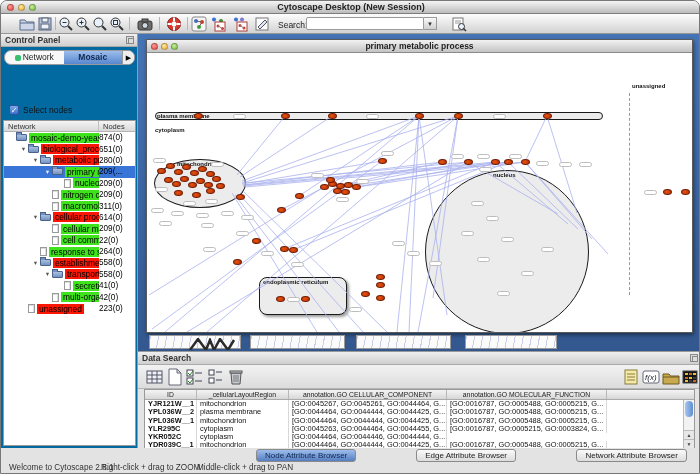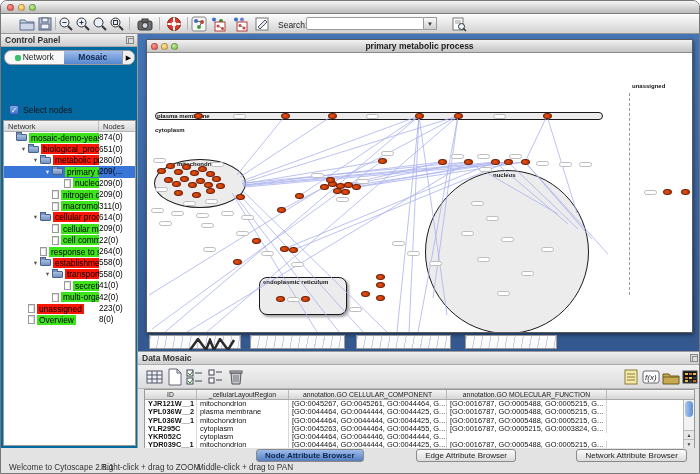--- a/index.html
+++ b/index.html
@@ -82,32 +82,33 @@
   .drow{display:flex;height:8.3px;}
   .dcell{font-size:7.4px;line-height:8.3px;color:#111;padding-left:3px;border-right:1px solid #d8d8d8;white-space:nowrap;overflow:hidden;flex:none;}
   .dcell.id{font-weight:bold;}
   .w0{width:52px;}.w1{width:92px;}.w2{width:158px;}.w3{width:160px;}.w4{flex:1 1 auto;border-right:none;}
   #dscroll{position:absolute;right:0;top:10px;bottom:0;width:11px;background:#f2f2f2;border-left:1px solid #bbb;}
   #dthumb{position:absolute;left:1px;top:1px;width:8px;height:16px;border-radius:4px;background:linear-gradient(90deg,#a9c6ef,#5c8ed2);}
   .sarrow{position:absolute;left:0;width:10px;height:9px;font-size:5px;text-align:center;line-height:9px;color:#444;background:#e7e7e7;border-top:1px solid #bbb;}
   
   #footer{position:absolute;left:0;top:447px;width:700px;height:27px;background:#e3e3e3;}
   .dtab{position:absolute;top:1px;height:13px;border:1px solid #8a8a8a;background:linear-gradient(#fafafa,#dcdcdc);font-size:8px;color:#222;line-height:11px;padding:0 8px;border-radius:3px;}
-  .dtab.sel{background:linear-gradient(#9cbcec,#567fc0);color:#0d2752;font-weight:bold;text-align:right;}
+  .dtab.sel{background:linear-gradient(#9cbcec,#567fc0);color:#0d2752;font-weight:normal;text-align:right;}
   .statustext{position:absolute;bottom:3px;font-size:8.2px;color:#333;}
 </style>
 </head>
 <body>
 
 <div id="win">
 
   <div id="titlebar">
     <span class="tl red"></span>
     <span class="tl yel"></span>
     <span class="tl grn"></span>
+    <div id="wintitle">Cytoscape Desktop (New Session)</div>
   </div>
 
   <div id="toolbar">
     <button class="tbtn" style="left:18px"><svg width="16" height="16">
           <path d="M1 4 h5 l1.5 2 H15 v8 H1 Z" fill="#cdd7e8" stroke="#5b6b8c"></path>
           <path d="M1 7 h14" stroke="#5b6b8c" fill="none"></path>
         </svg></button>
     <button class="tbtn" style="left:36px"><svg width="16" height="16">
           <rect x="2" y="2" width="12" height="12" fill="#b9c4d8" stroke="#55627c"></rect>
           <rect x="5" y="2" width="6" height="4" fill="#eef1f6" stroke="#55627c"></rect>
@@ -298,26 +299,20 @@
             <span class="arr"></span>
             <span class="ticon file"></span>
             <span class="tlabel hl-green">multi-organism pro</span>
             <span class="tcount">42(0)</span>
           </div>
           <div class="trow" style="padding-left: 15px;">
             <span class="arr"></span>
             <span class="ticon file"></span>
             <span class="tlabel hl-red">unassigned</span>
             <span class="tcount">223(0)</span>
-          </div>
-          <div class="trow" style="padding-left: 15px;">
-            <span class="arr"></span>
-            <span class="ticon file"></span>
-            <span class="tlabel hl-green">Overview</span>
-            <span class="tcount">8(0)</span>
           </div>
         </div>
     </div>
   </div>
 
   <div id="desktop">
     <div id="iframe">
       <div id="iftitle">
         <span class="itl tl red" style="left:4px"></span>
         <span class="itl tl yel" style="left:14px"></span>
@@ -482,21 +477,21 @@
             <polyline points="40,12 48,1 56,12 60,2 64,12 70,1 78,12 84,2" fill="none" stroke="#2b2b2b" stroke-width="2.5"></polyline>
           </svg></div>
       <div class="sliver" style="left:112px;width:95px"></div>
       <div class="sliver" style="left:218px;width:95px"></div>
       <div class="sliver" style="left:327px;width:92px"></div>
     </div>
   </div>
 
   <div id="dpanel">
     <div class="phead">
-      <span>Data Mosaic</span>
+      <span>Data Search</span>
       <span class="floatico"></span>
     </div>
     <div id="dtoolbar">
       <button class="dbtn" style="left:8px"><svg width="18" height="18">
             <rect x="1" y="3" width="15" height="12" fill="#eef2f8" stroke="#556"></rect>
             <line x1="1" y1="7" x2="16" y2="7" stroke="#556"></line>
             <line x1="1" y1="11" x2="16" y2="11" stroke="#556"></line>
             <line x1="6" y1="3" x2="6" y2="15" stroke="#556"></line>
             <line x1="11" y1="3" x2="11" y2="15" stroke="#556"></line>
           </svg></button>

